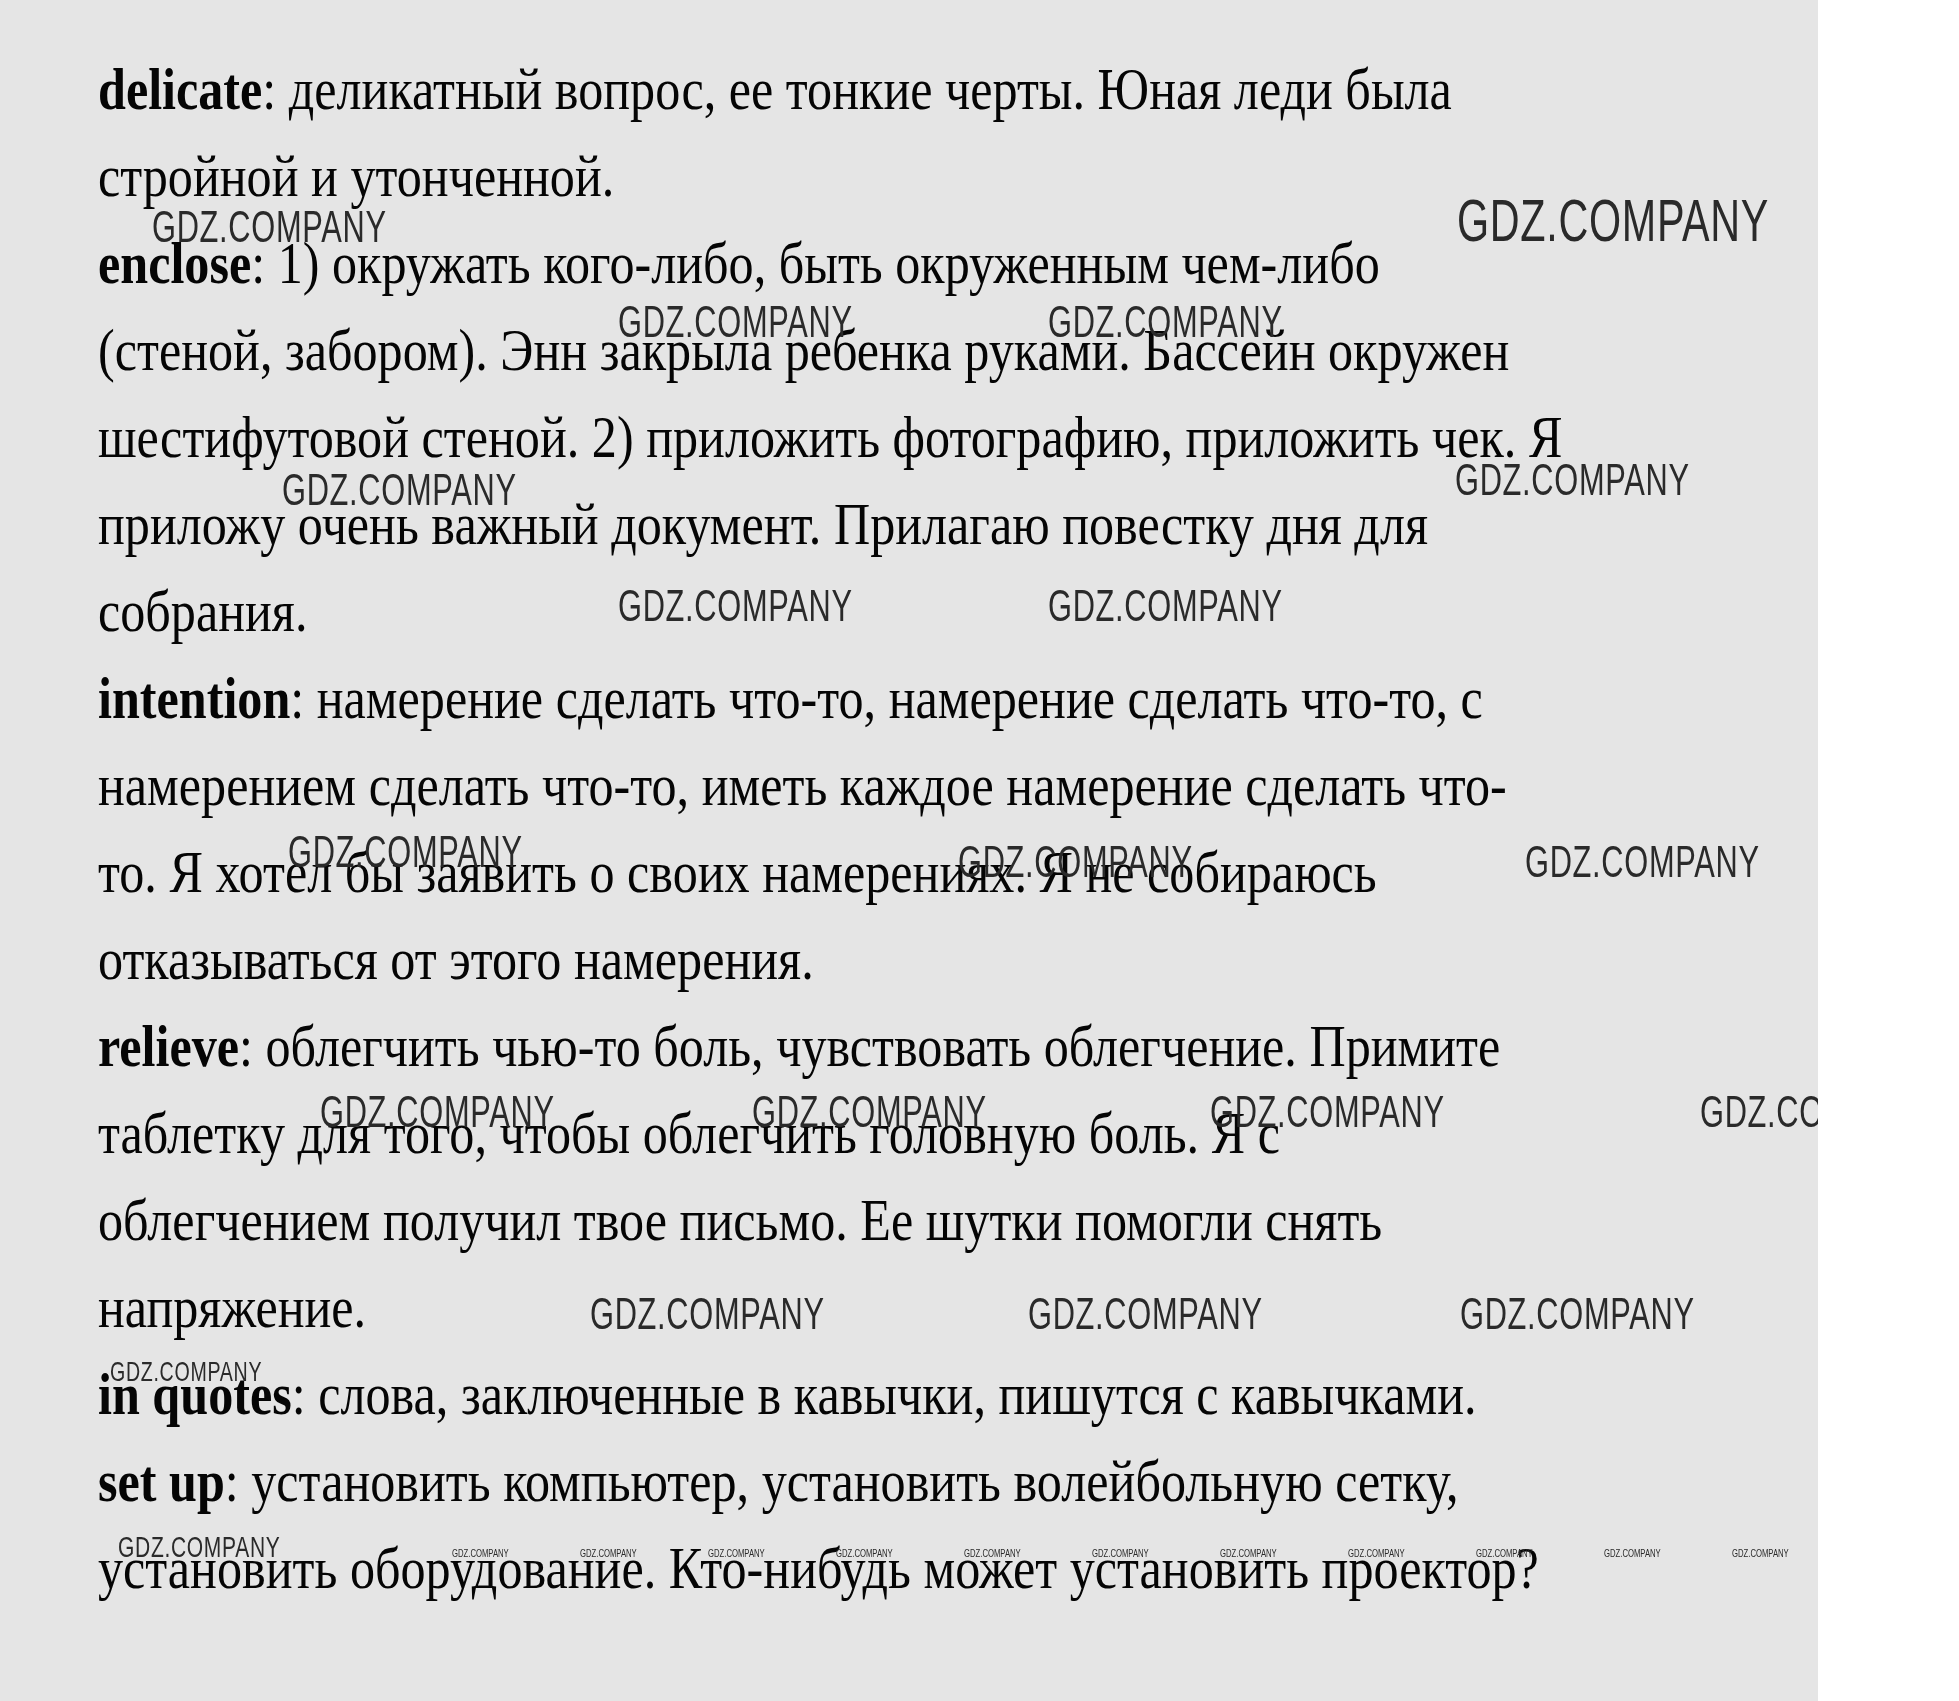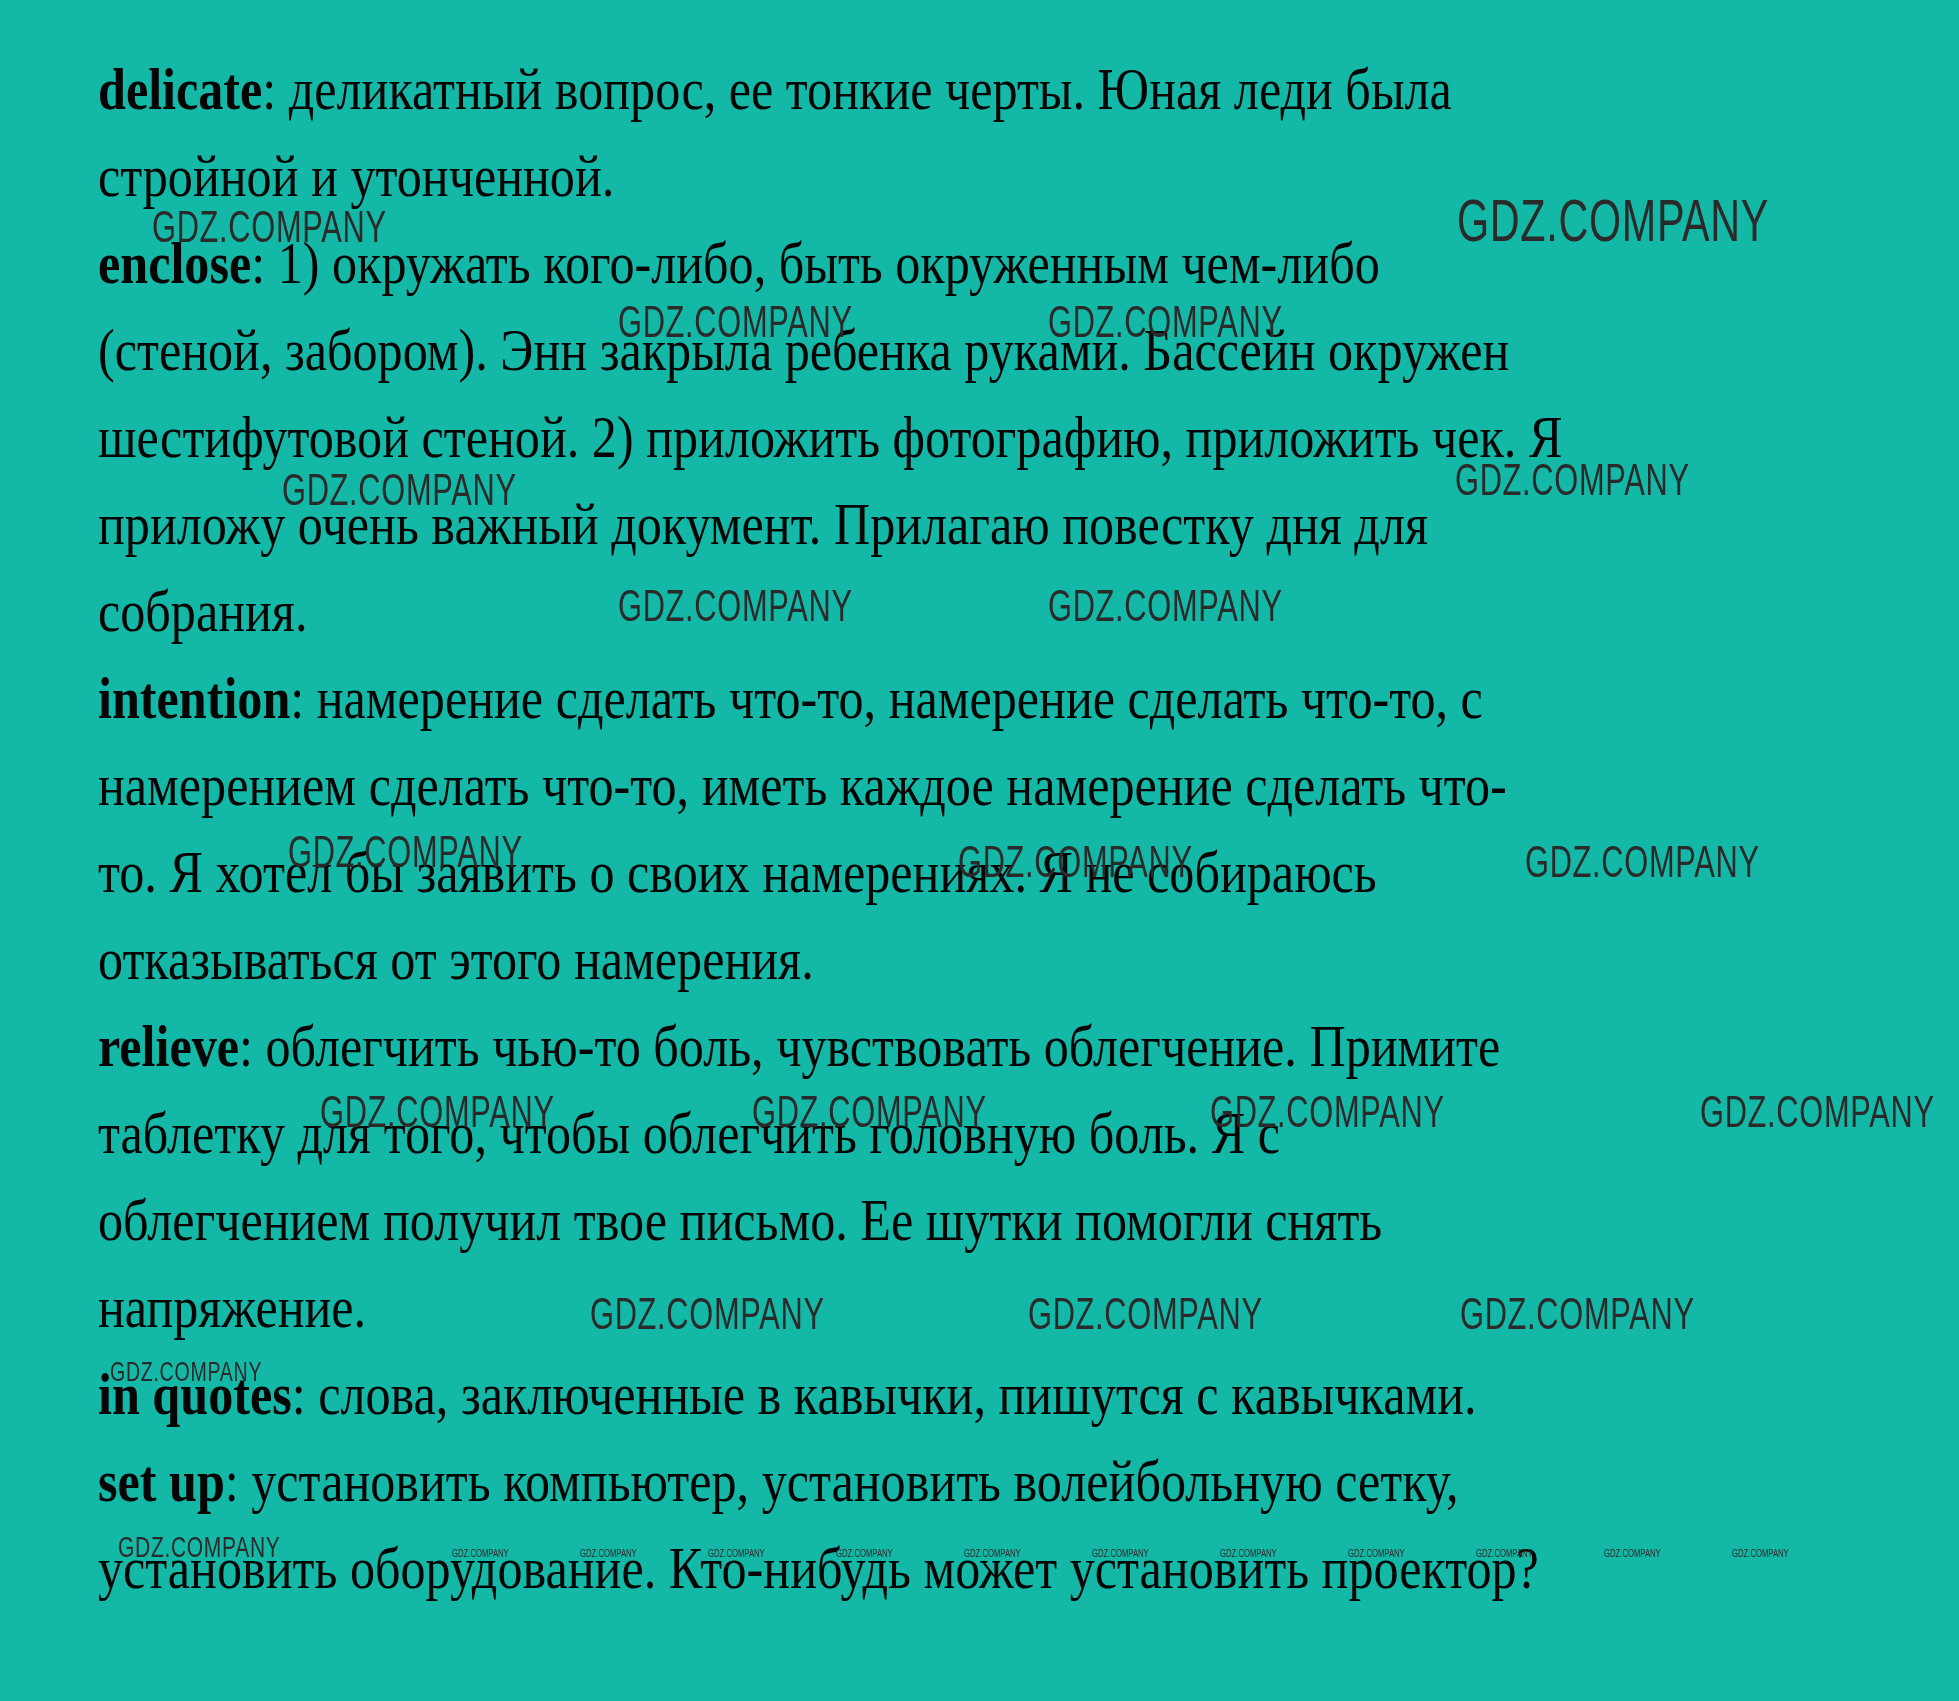--- a/index.html
+++ b/index.html
@@ -1,20 +1,20 @@
 <!DOCTYPE html>
 <html><head>
 <meta charset="utf-8">
 <style>
   html, body { margin: 0; padding: 0; background: #ffffff; }
   .page {
     position: relative;
-    width: 1959px;
+    width: 1818px;
     height: 1701px;
-    background: #14b8a6;
+    background: #e5e5e5;
     overflow: hidden;
     font-family: "Liberation Serif", "DejaVu Serif", serif;
     color: #050505;
   }
   .line {
     position: absolute;
     left: 98px;
     height: 87px;
     line-height: 87px;
     font-size: 59px;

